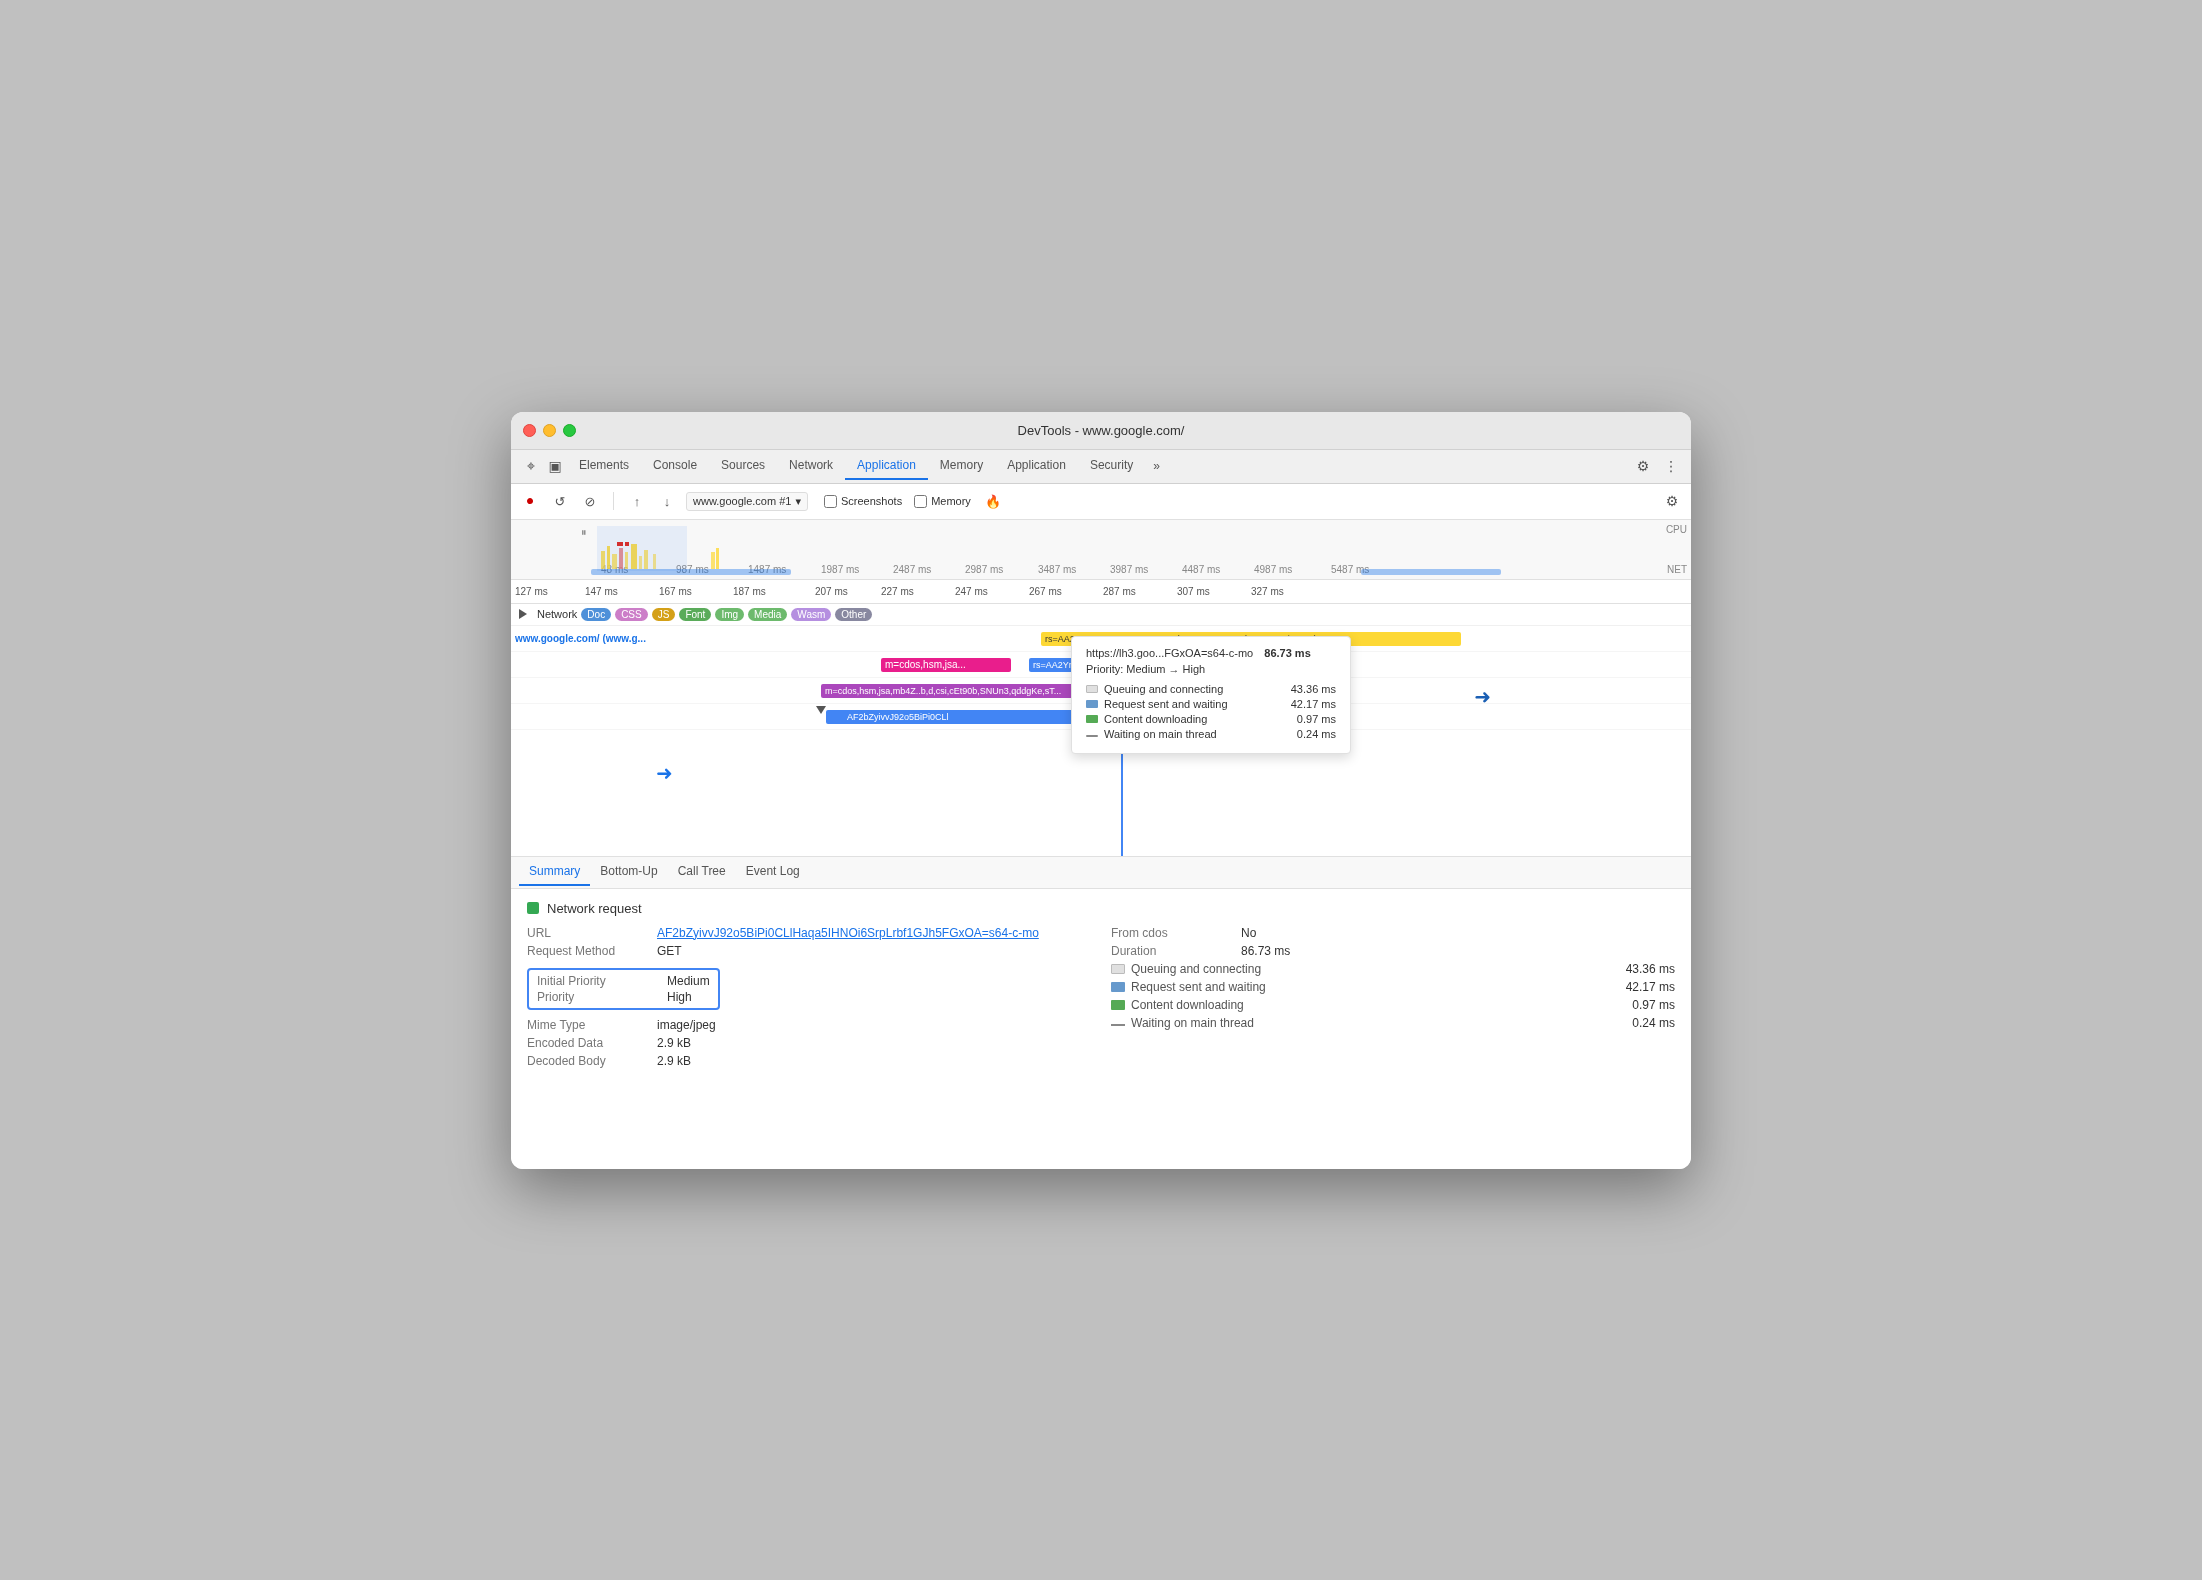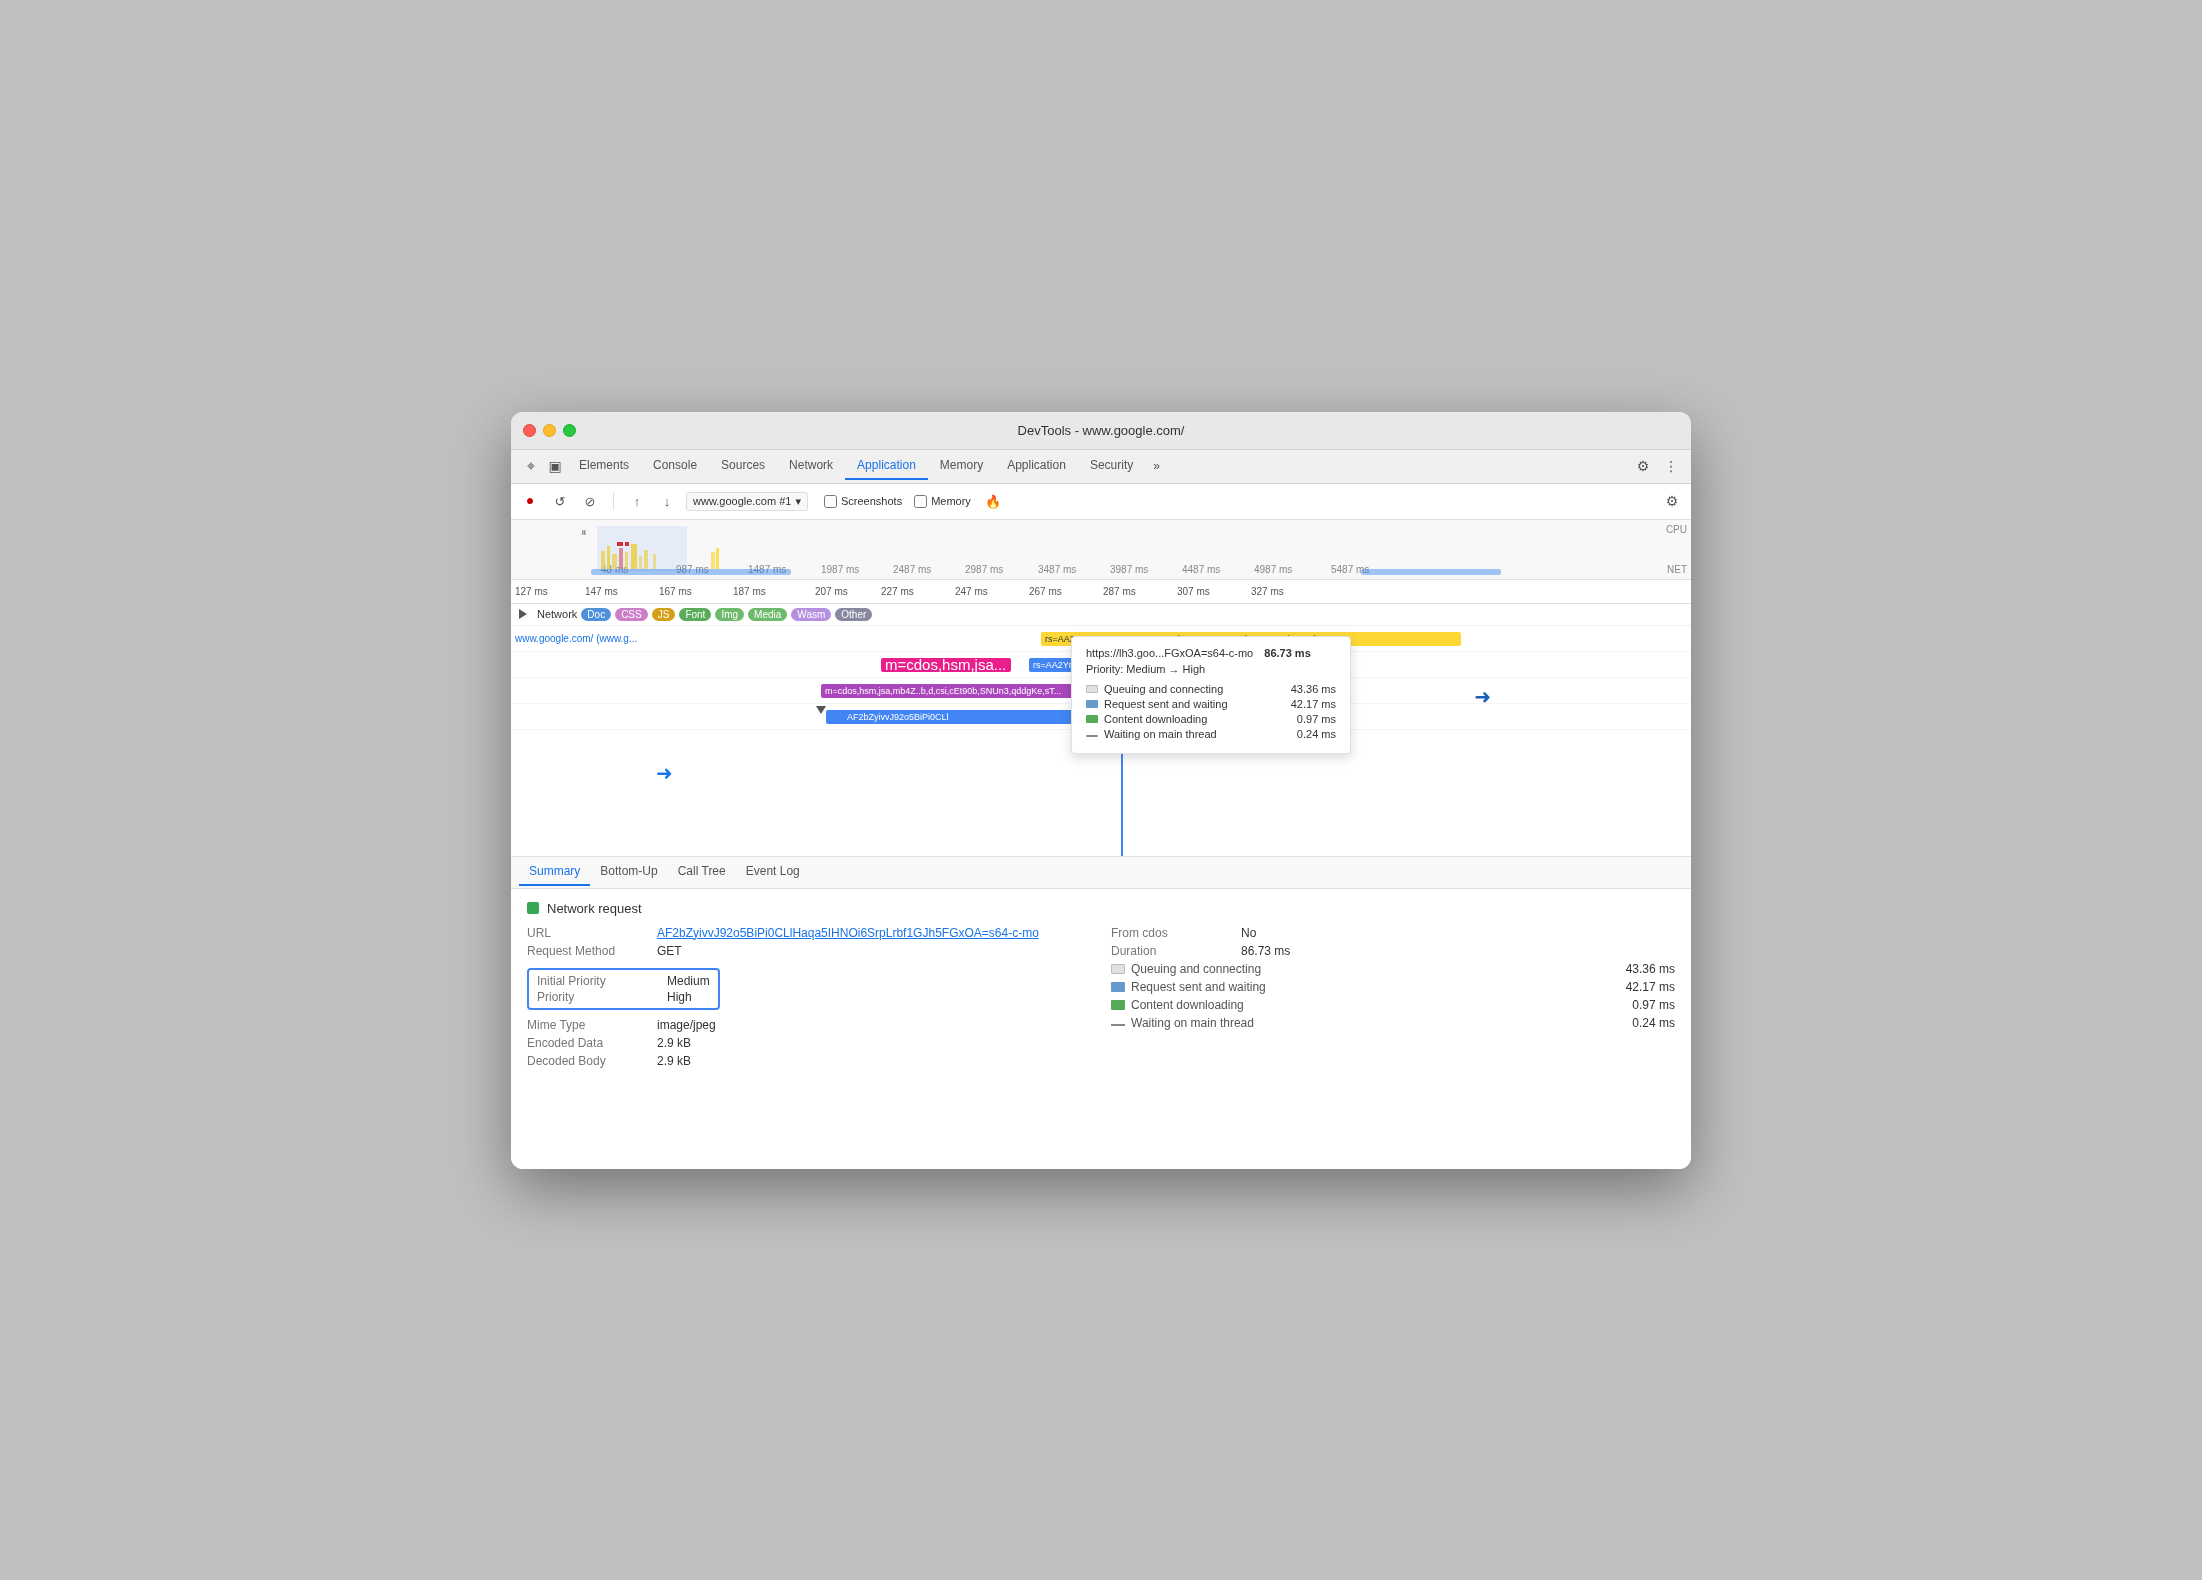--- a/index.html
+++ b/index.html
@@ -509,31 +509,31 @@
       <button class="filter-btn filter-font">Font</button>
       <button class="filter-btn filter-img">Img</button>
       <button class="filter-btn filter-media">Media</button>
       <button class="filter-btn filter-wasm">Wasm</button>
       <button class="filter-btn filter-other">Other</button>
     </div>
 
     <div class="network-rows-container" style="position:relative; height:230px; overflow:hidden; background:#fff;">
 
       <div class="network-row" style="height:26px;">
-        <span style="position:absolute; left:4px; font-size:10px; color:#1a73e8; max-width:210px; overflow:hidden; white-space:nowrap;">www.google.com/ (www.g...</span>
+        <span style="position:absolute; left:4px; font-size:10px; color:#1a73e8; max-width:210px; overflow:hidden; white-space:nowrap;font-weight:bold;">www.google.com/ (www.g...</span>
 
         <div style="position:absolute; left:530px; top:6px; height:14px; width:420px; background:#fdd835; border-radius:2px; display:flex; align-items:center;">
           <span style="font-size:9px; color:#333; padding-left:4px; overflow:hidden; white-space:nowrap;">rs=AA2YrTv0taM5qVgw38gU_15kX9WFXe5TPw (www.gstatic.com)</span>
         </div>
       </div>
 
       <div class="network-row" style="height:26px;">
 
         <div style="position:absolute; left:370px; top:6px; height:14px; width:130px; background:#e91e8c; border-radius:2px; display:flex; align-items:center;">
-          <span style="font-size:15px; color:white; padding-left:4px; overflow:hidden; white-space:nowrap;">m=cdos,hsm,jsa...</span>
+          <span style="font-size:10px; color:white; padding-left:4px; overflow:hidden; white-space:nowrap;">m=cdos,hsm,jsa...</span>
         </div>
 
         <div style="position:absolute; left:518px; top:6px; height:14px; width:240px; background:#4285f4; border-radius:2px; display:flex; align-items:center;">
           <span style="font-size:9px; color:white; padding-left:4px; overflow:hidden; white-space:nowrap;">rs=AA2YrTsXU5hjdOZrxXehYcpWx5c...</span>
         </div>
       </div>
 
       <div class="network-row" style="height:26px;">
 
         <div style="position:absolute; left:310px; top:6px; height:14px; width:450px; background:#ab47bc; border-radius:2px; display:flex; align-items:center;">

